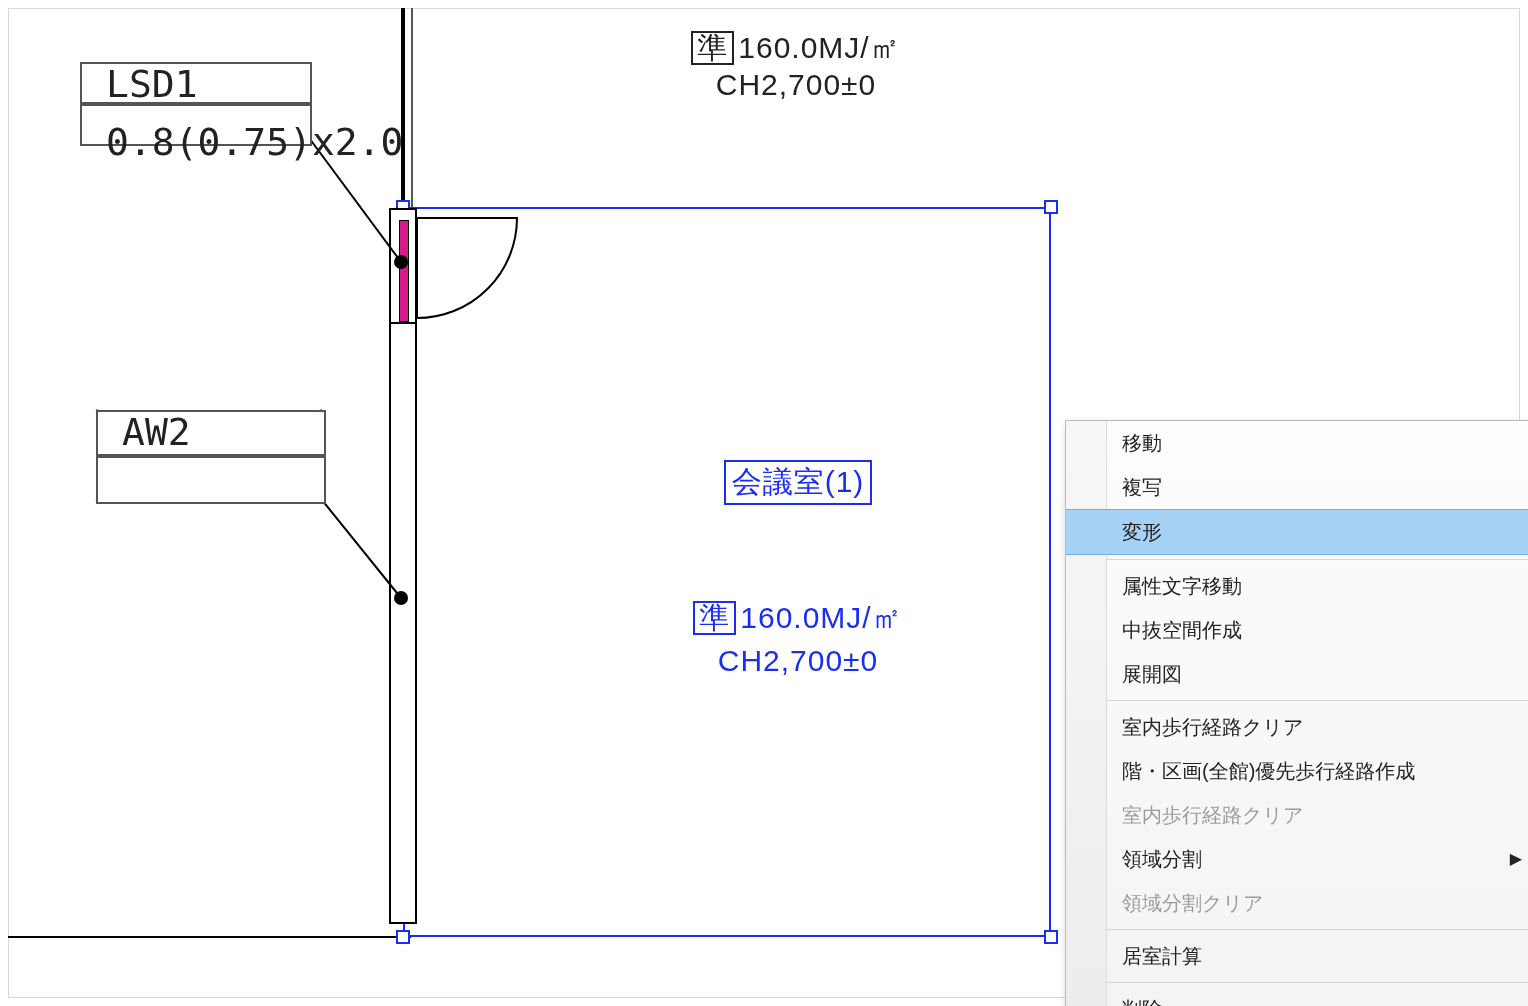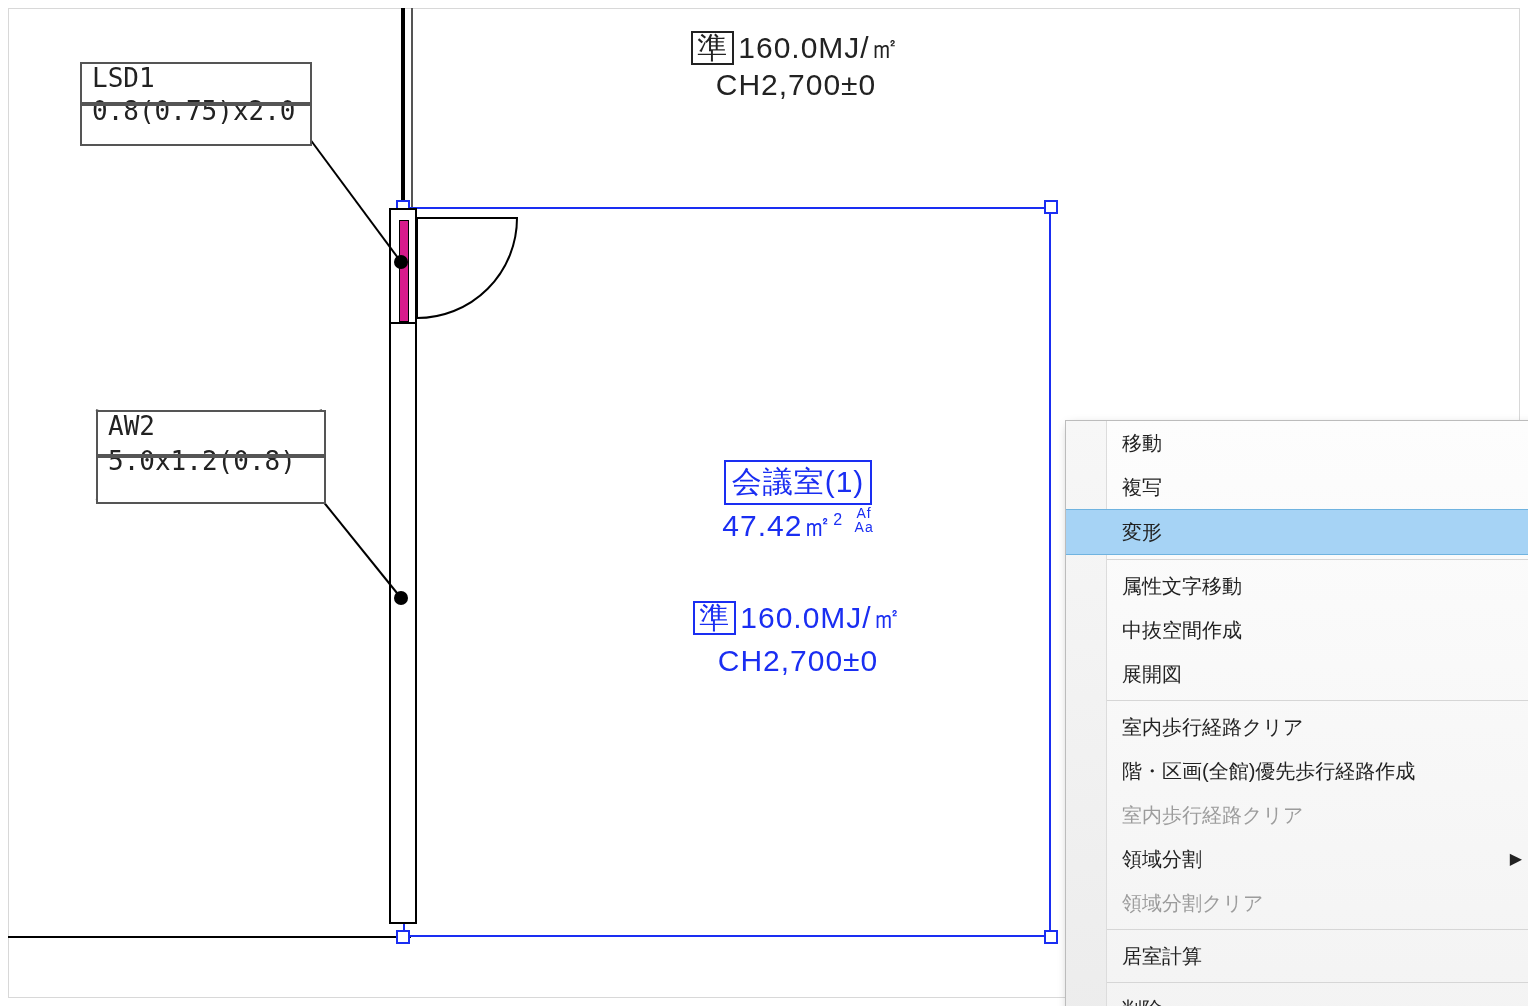--- a/index.html
+++ b/index.html
@@ -13,21 +13,21 @@
   .handle{position:absolute;width:14px;height:14px;background:#fff;border:2px solid #1a2ef2;box-sizing:border-box;transform:translate(-50%,-50%)}
   .mhandle{position:absolute;width:14px;height:14px;background:#1a2ef2;transform:translate(-50%,-50%)}
   
   .wall{position:absolute;left:389px;top:208px;width:28px;height:716px}
   .wall .edge{position:absolute;top:0;bottom:0;width:2px;background:#000}
   .wall .ledge{left:0}.wall .redge{right:0}
   .wall .inner{position:absolute;top:0;bottom:0;left:6px;right:6px;background:#fff}
   .wall .cap{position:absolute;left:0;right:0;height:2px;background:#000}
   
   .tag{position:absolute;background:#fff;border:2px solid #555;color:#222;line-height:1.05}
-  .tag div{padding:1px 10px;font-size:26px;white-space:nowrap;font-family:"MS Gothic",monospace}
+  .tag div{padding:1px 24px;font-size:38px;white-space:nowrap;font-family:"MS Gothic",monospace}
   .tag .sepline{position:absolute;left:0;right:0;height:2px;background:#555}
   .dot{position:absolute;width:14px;height:14px;background:#000;border-radius:50%;transform:translate(-50%,-50%)}
   
   .rlabel{position:absolute;color:#1a2ef2;font-size:30px;font-family:Liberation Sans, sans-serif;text-align:center;letter-spacing:1px}
   .rlabel.black{color:#222}
   .boxword{display:inline-block;border:2px solid #1a2ef2;padding:0 6px}
   .prebox{display:inline-block;border:2px solid #1a2ef2;padding:0 4px;margin-right:4px;line-height:1}
   .prebox.black{border-color:#222}
   .sup{font-size:16px;vertical-align:super}
   .subpair{display:inline-block;font-size:14px;line-height:1;vertical-align:top;margin-left:2px}
@@ -80,40 +80,35 @@
 
   <line x1="96" y1="410" x2="322" y2="500" stroke="#555" stroke-width="2"></line>
   <line x1="96" y1="500" x2="322" y2="410" stroke="#555" stroke-width="2"></line>
 </svg>
 <div class="dot" style="left:401px;top:262px"></div>
 <div class="dot" style="left:401px;top:598px"></div>
 
 <div class="tag" style="left:80px;top:62px;width:228px;height:80px">
   <div>LSD1</div>
   <div class="sepline" style="top:38px"></div>
-  <div style="margin-top:4px">0.8(0.75)x2.0</div>
+  <div style="margin-top:16px">0.8(0.75)x2.0</div>
 </div>
 
 <div class="tag crossed" style="left:96px;top:410px;width:226px;height:90px">
   <div>AW2</div>
   <div class="sepline" style="top:42px"></div>
-  <div style="margin-top:6px">5.0x1.2(0.8)</div>
 </div>
 
 <div class="rlabel black" style="left:636px;top:28px;width:320px">
   <span class="prebox black">準</span><span>160.0MJ/㎡</span>
 </div>
 <div class="rlabel black" style="left:636px;top:68px;width:320px">CH2,700±0</div>
 
 <div class="rlabel" style="left:608px;top:460px;width:380px">
   <span class="boxword">会議室(1)</span>
-</div>
-<div class="rlabel" style="left:608px;top:506px;width:380px">
-  <span>47.42㎡</span><span class="sup">2</span>
-  <span class="subpair"><span>Af</span><br><span>Aa</span></span>
 </div>
 <div class="rlabel" style="left:608px;top:598px;width:380px">
   <span class="prebox">準</span><span>160.0MJ/㎡</span>
 </div>
 <div class="rlabel" style="left:608px;top:644px;width:380px">CH2,700±0</div>
 
 <div class="ctx">
   <div class="iconcol"></div>
   <div id="ctx-body">
         <div class="row"><span>移動</span></div>

